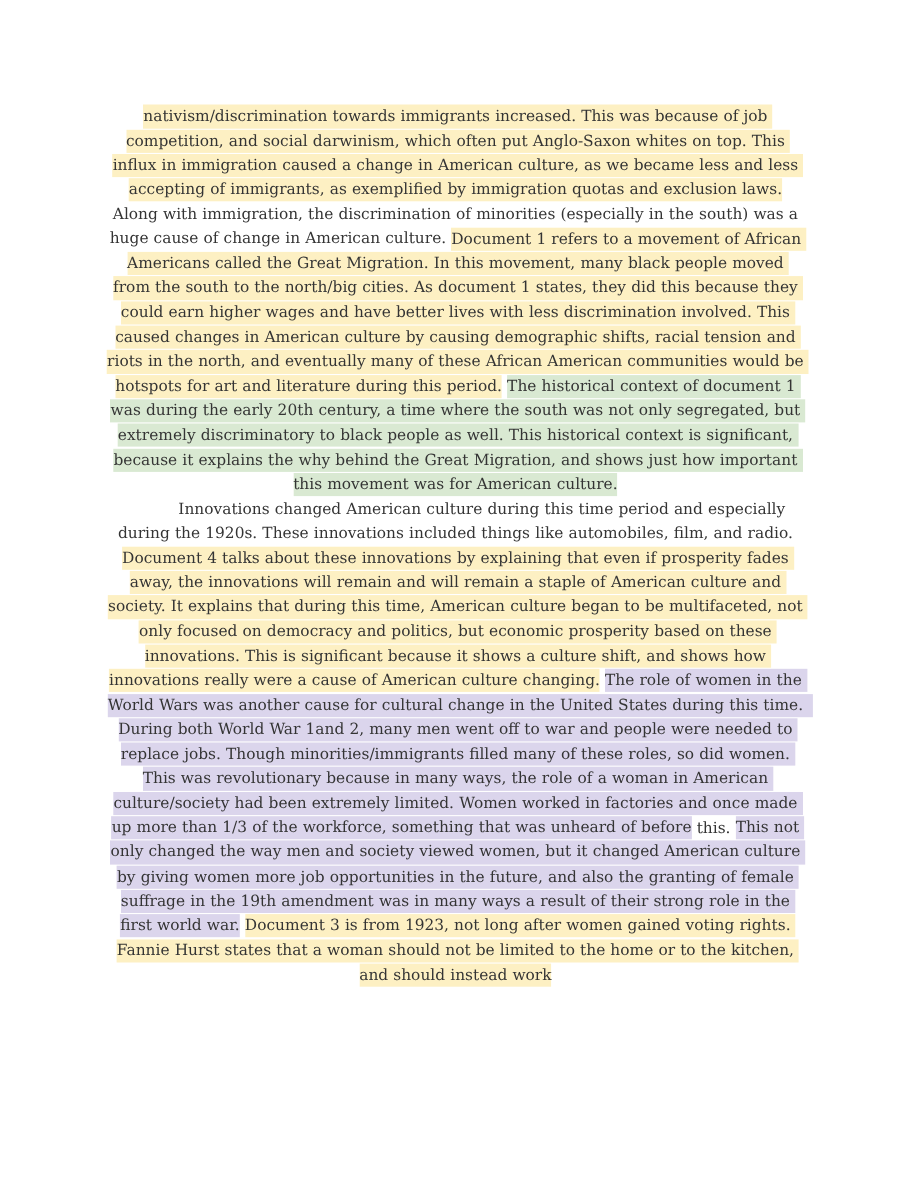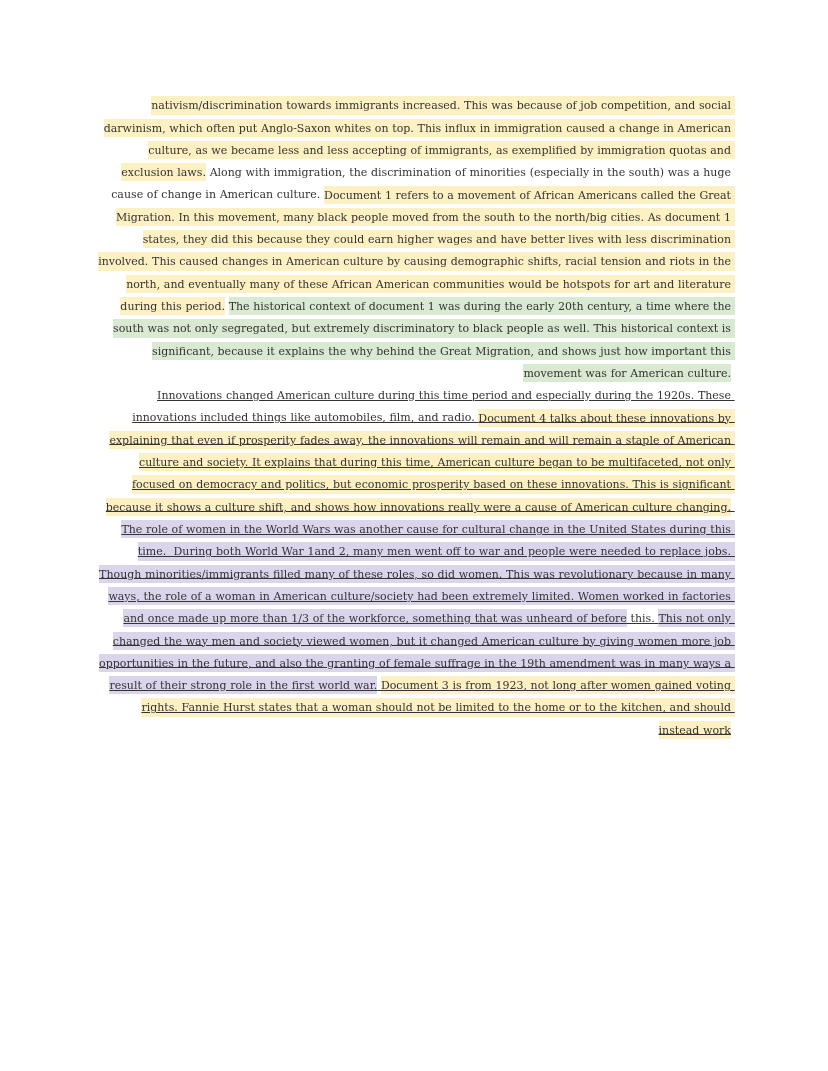--- a/index.html
+++ b/index.html
@@ -15,29 +15,28 @@
   .page {
     box-sizing: border-box;
     width: 828px;
     height: 1071px;
     padding: 95px 97px 40px 97px;
     overflow: hidden;
     background: #ffffff;
   }
   .para {
     margin: 0;
-    font-size: 11px;
+    font-size: 14px;
     line-height: 22.3px;
     white-space: pre-wrap;
-    text-align: right;
+    text-align: center;
     word-spacing: 0.2px;
   }
   .para.indent {
     text-indent: 48px;
-    text-decoration: underline;
   }
   .hl {
     padding: 2.6px 0;
     box-decoration-break: clone;
     -webkit-box-decoration-break: clone;
   }
 </style>
 </head>
 <body style="background-color: rgb(255, 255, 255); color: rgb(52, 52, 52);">
 

